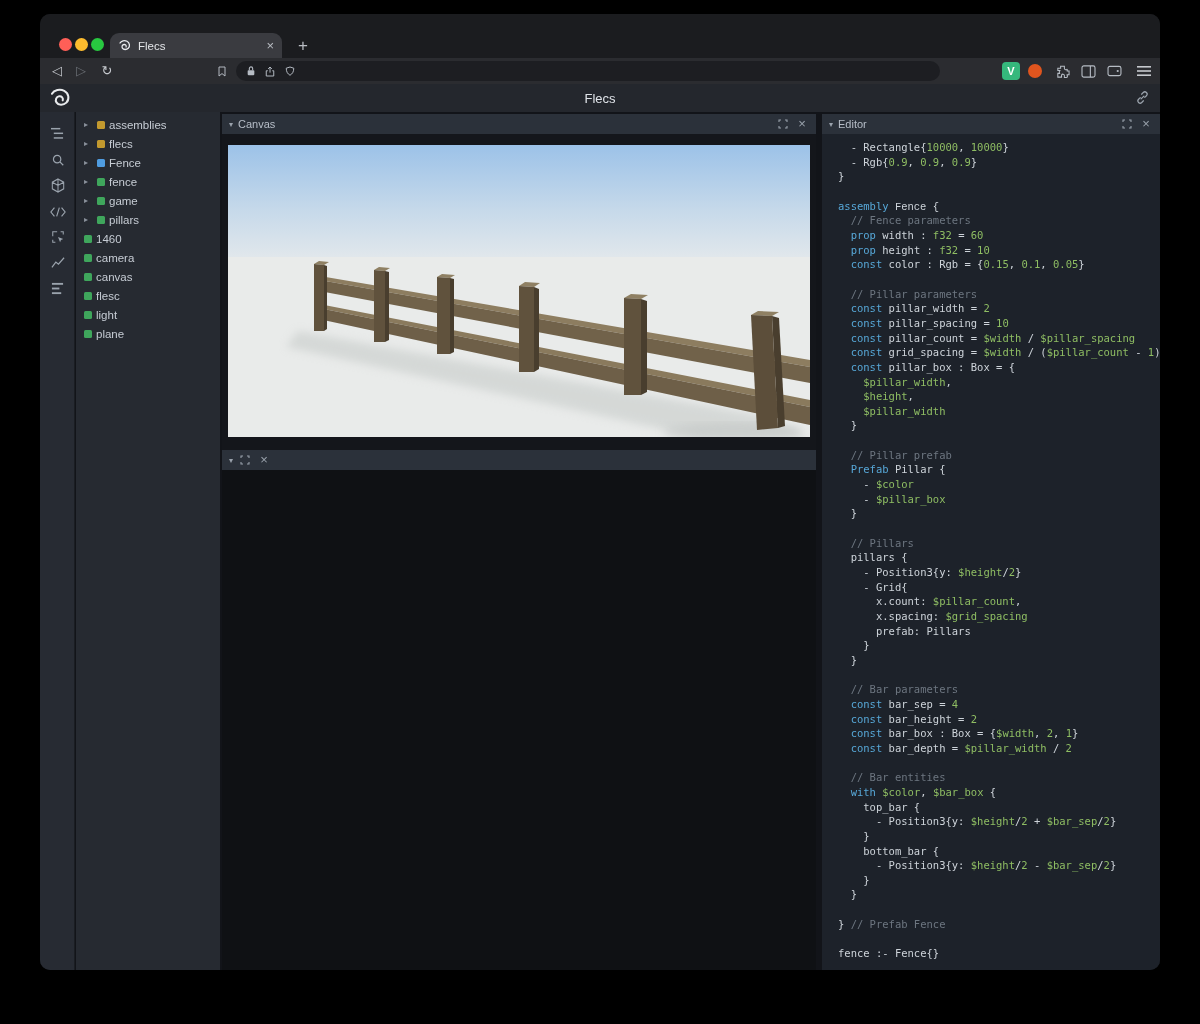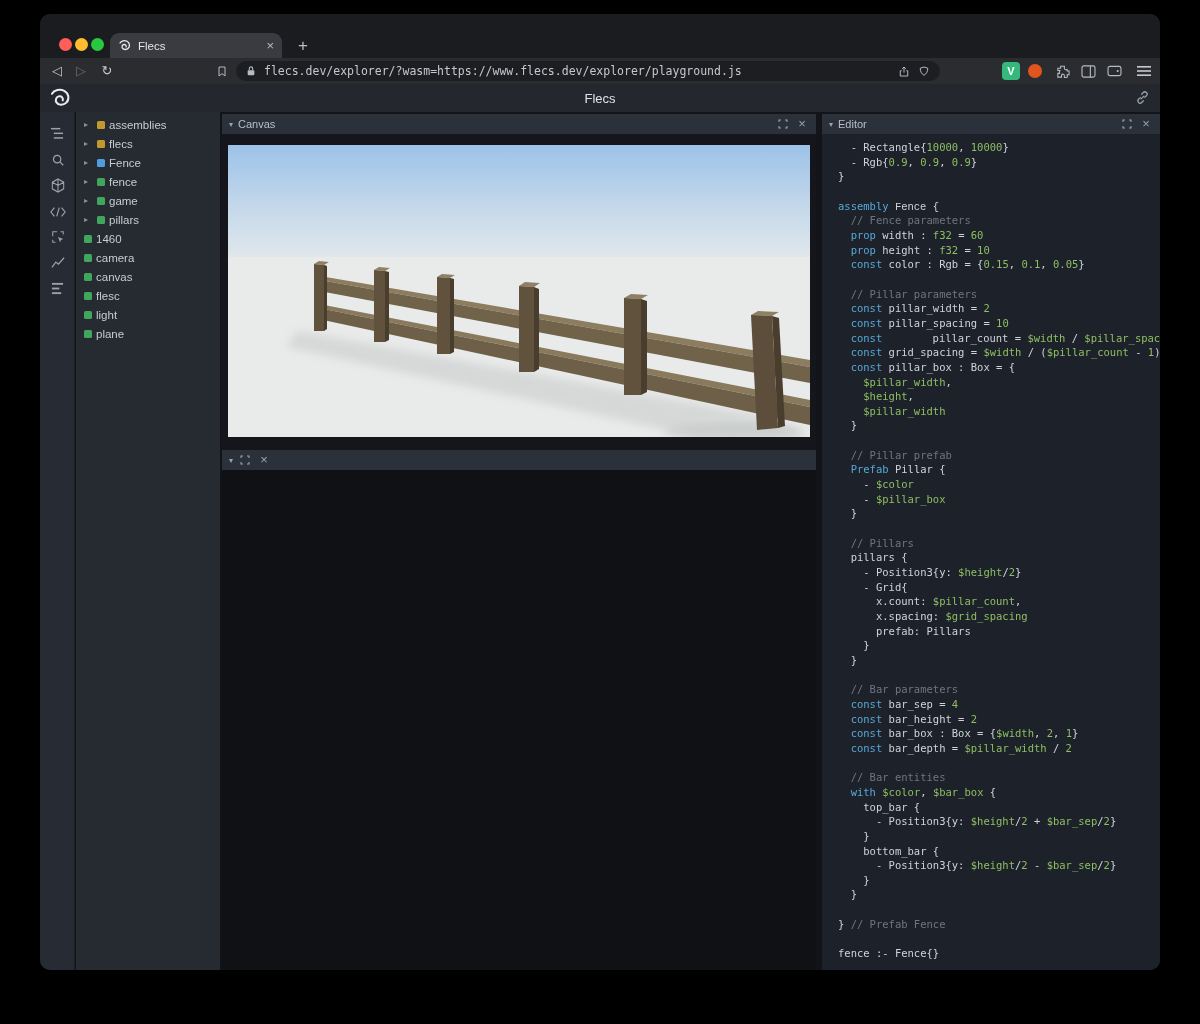--- a/index.html
+++ b/index.html
@@ -95,21 +95,20 @@
     <div class="icnbox" style="left:172px">
       <svg width="12" height="13" viewBox="0 0 16 16">
           <path d="M4 2 h8 v12 l-4 -3.2 -4 3.2 z" fill="none" stroke="#b6bcc4" stroke-width="1.3"></path>
         </svg>
     </div>
     <div class="urlbar">
       <svg width="10" height="12" viewBox="0 0 12 14">
         <rect x="2" y="6" width="8" height="6" rx="1" fill="#b6bcc4"></rect>
         <path d="M4 6 V4 a2 2 0 0 1 4 0 V6" fill="none" stroke="#b6bcc4" stroke-width="1.3"></path>
       </svg>
-      <span class="urltext">flecs.dev/explorer/?wasm=https://www.flecs.dev/explorer/playground.js</span>
       <svg width="12" height="13" viewBox="0 0 16 16">
         <path d="M5 7 H3 v7 h10 V7 h-2 M8 9.5 V2 M5.5 4.5 L8 2 l2.5 2.5" fill="none" stroke="#b6bcc4" stroke-width="1.3"></path>
       </svg>
       <svg width="12" height="13" viewBox="0 0 16 16">
         <path d="M8 2 l5 1.6 c0 5 -2 7.6 -5 9.4 c-3 -1.8 -5 -4.4 -5 -9.4 z" fill="none" stroke="#b6bcc4" stroke-width="1.3"></path>
       </svg>
     </div>
     <div class="vbadge">V</div>
     <div class="orangedot"></div>
     <div class="icnbox" style="left:1012px">
@@ -352,21 +351,21 @@
           <div class="code-line"></div>
           <div class="code-line"><span style="color: rgb(87, 168, 216); margin-top: 28px;">assembly</span><span style="color: rgb(206, 212, 218); font-family: Liberation Mono, monospace;"> Fence {</span></div>
           <div class="code-line"><span style="color: rgb(109, 118, 128);">  // Fence parameters</span></div>
           <div class="code-line"><span style="color: rgb(206, 212, 218);">  </span><span style="color: rgb(87, 168, 216);">prop</span><span style="color: rgb(206, 212, 218);"> width : </span><span style="color: rgb(143, 190, 99);">f32</span><span style="color: rgb(206, 212, 218);"> = </span><span style="color: rgb(143, 190, 99);">60</span></div>
           <div class="code-line"><span style="color: rgb(206, 212, 218);">  </span><span style="color: rgb(87, 168, 216);">prop</span><span style="color: rgb(206, 212, 218);"> height : </span><span style="color: rgb(143, 190, 99);">f32</span><span style="color: rgb(206, 212, 218);"> = </span><span style="color: rgb(143, 190, 99);">10</span></div>
           <div class="code-line"><span style="color: rgb(206, 212, 218);">  </span><span style="color: rgb(87, 168, 216);">const</span><span style="color: rgb(206, 212, 218);"> color : Rgb = {</span><span style="color: rgb(143, 190, 99);">0.15</span><span style="color: rgb(206, 212, 218);">, </span><span style="color: rgb(143, 190, 99);">0.1</span><span style="color: rgb(206, 212, 218);">, </span><span style="color: rgb(143, 190, 99);">0.05</span><span style="color: rgb(206, 212, 218);">}</span></div>
           <div class="code-line"></div>
           <div class="code-line"><span style="color: rgb(109, 118, 128);">  // Pillar parameters</span></div>
           <div class="code-line"><span style="color: rgb(206, 212, 218);">  </span><span style="color: rgb(87, 168, 216);">const</span><span style="color: rgb(206, 212, 218);"> pillar_width = </span><span style="color: rgb(143, 190, 99);">2</span></div>
           <div class="code-line"><span style="color: rgb(206, 212, 218);">  </span><span style="color: rgb(87, 168, 216);">const</span><span style="color: rgb(206, 212, 218);"> pillar_spacing = </span><span style="color: rgb(143, 190, 99);">10</span></div>
-          <div class="code-line"><span style="color: rgb(206, 212, 218);">  </span><span style="color: rgb(87, 168, 216);">const</span><span style="color: rgb(206, 212, 218); margin-left: 44px;"> pillar_count = </span><span style="color: rgb(143, 190, 99);">$width</span><span style="color: rgb(206, 212, 218);"> / </span><span style="color: rgb(143, 190, 99);">$pillar_spacing</span></div>
+          <div class="code-line"><span style="color: rgb(206, 212, 218);">  </span><span style="color: rgb(87, 168, 216);">const</span><span style="color: rgb(206, 212, 218);"> pillar_count = </span><span style="color: rgb(143, 190, 99);">$width</span><span style="color: rgb(206, 212, 218);"> / </span><span style="color: rgb(143, 190, 99);">$pillar_spacing</span></div>
           <div class="code-line"><span style="color: rgb(206, 212, 218);">  </span><span style="color: rgb(87, 168, 216);">const</span><span style="color: rgb(206, 212, 218);"> grid_spacing = </span><span style="color: rgb(143, 190, 99);">$width</span><span style="color: rgb(206, 212, 218);"> / (</span><span style="color: rgb(143, 190, 99);">$pillar_count</span><span style="color: rgb(206, 212, 218);"> - </span><span style="color: rgb(143, 190, 99);">1</span><span style="color: rgb(206, 212, 218);">)</span></div>
           <div class="code-line"><span style="color: rgb(206, 212, 218);">  </span><span style="color: rgb(87, 168, 216);">const</span><span style="color: rgb(206, 212, 218);"> pillar_box : Box = {</span></div>
           <div class="code-line"><span style="color: rgb(206, 212, 218);">    </span><span style="color: rgb(143, 190, 99);">$pillar_width</span><span style="color: rgb(206, 212, 218);">,</span></div>
           <div class="code-line"><span style="color: rgb(206, 212, 218);">    </span><span style="color: rgb(143, 190, 99);">$height</span><span style="color: rgb(206, 212, 218);">,</span></div>
           <div class="code-line"><span style="color: rgb(206, 212, 218);">    </span><span style="color: rgb(143, 190, 99);">$pillar_width</span></div>
           <div class="code-line"><span style="color: rgb(206, 212, 218);">  }</span></div>
           <div class="code-line"></div>
           <div class="code-line"><span style="color: rgb(109, 118, 128);">  // Pillar prefab</span></div>
           <div class="code-line"><span style="color: rgb(206, 212, 218);">  </span><span style="color: rgb(87, 168, 216);">Prefab</span><span style="color: rgb(206, 212, 218);"> Pillar {</span></div>
           <div class="code-line"><span style="color: rgb(206, 212, 218);">    - </span><span style="color: rgb(143, 190, 99);">$color</span></div>

